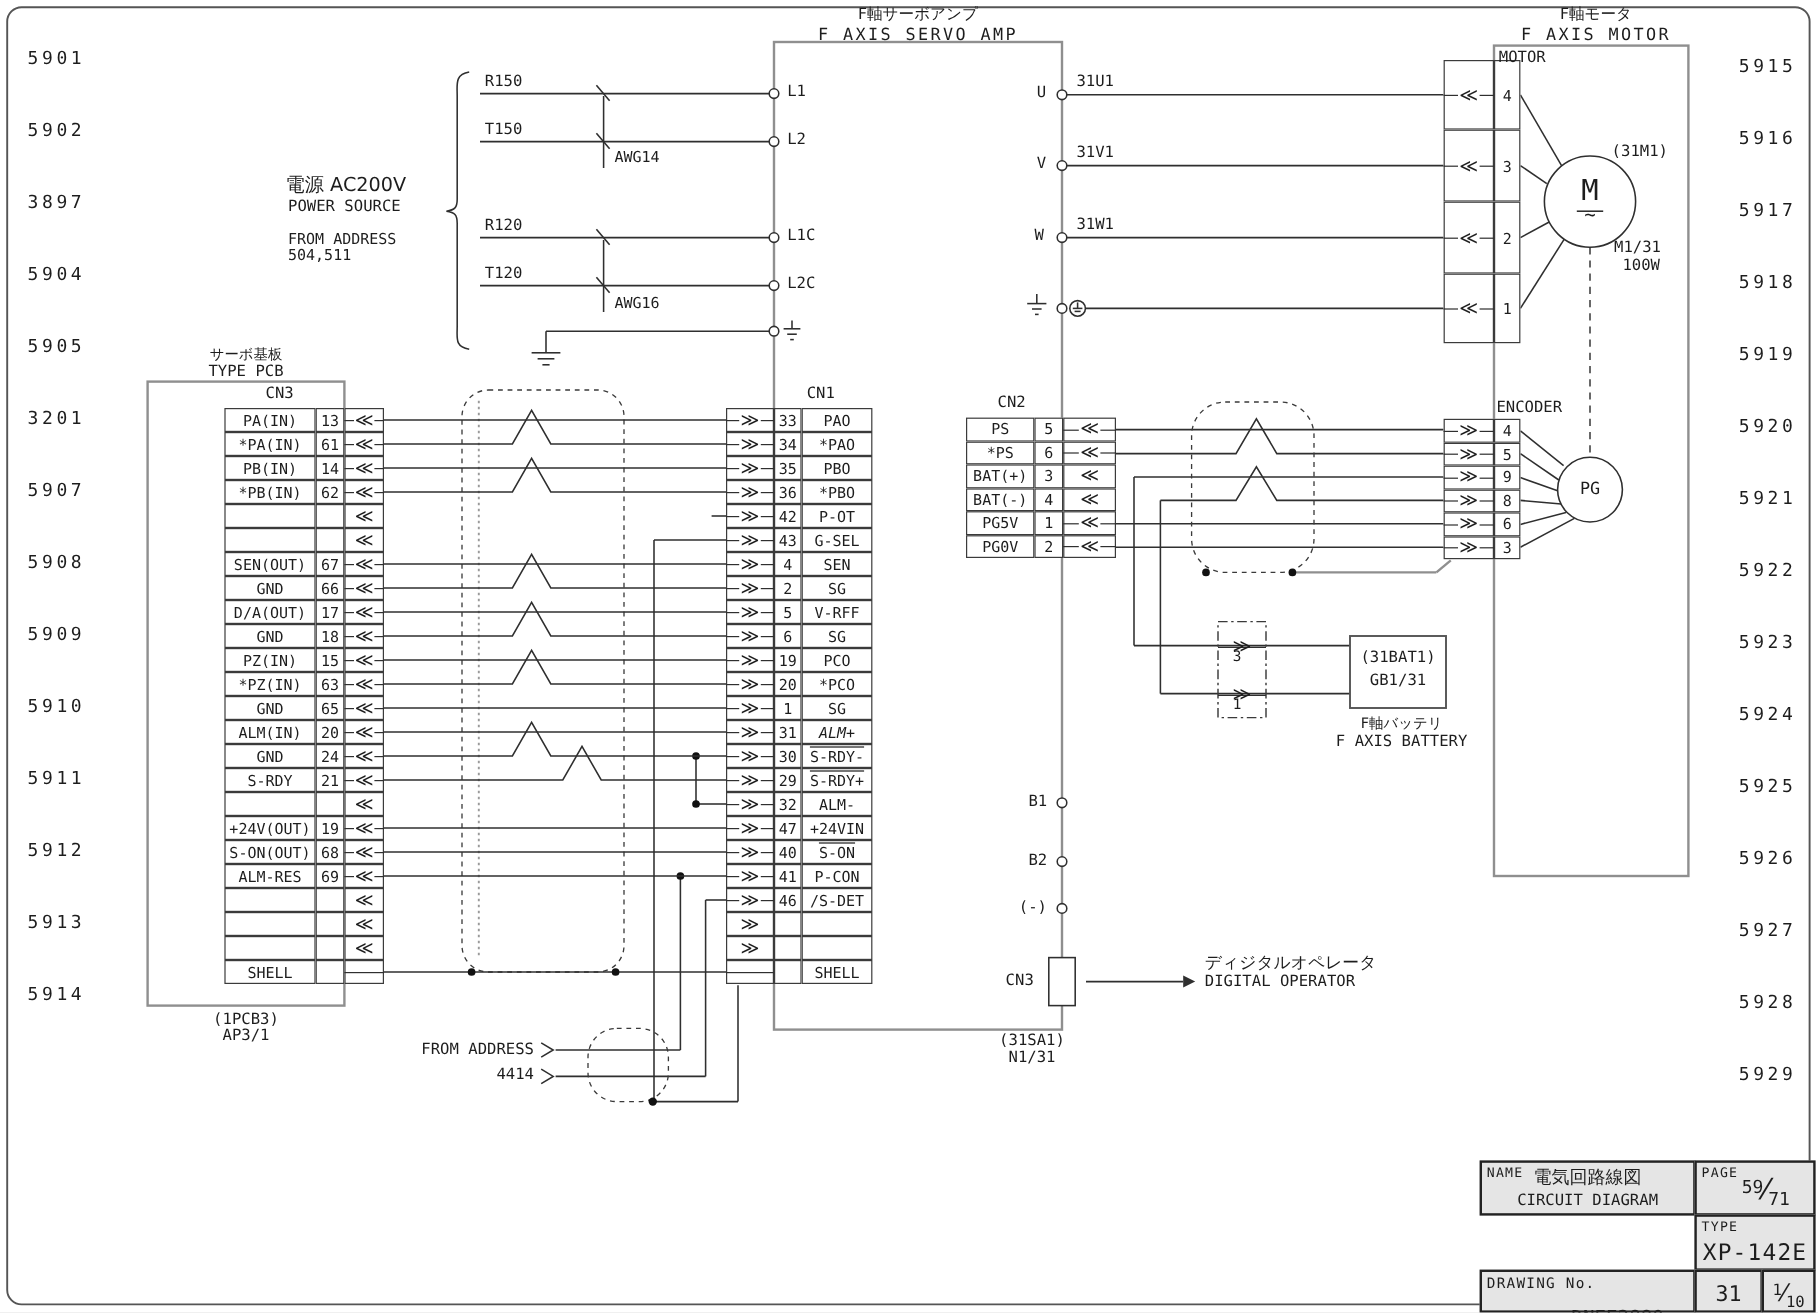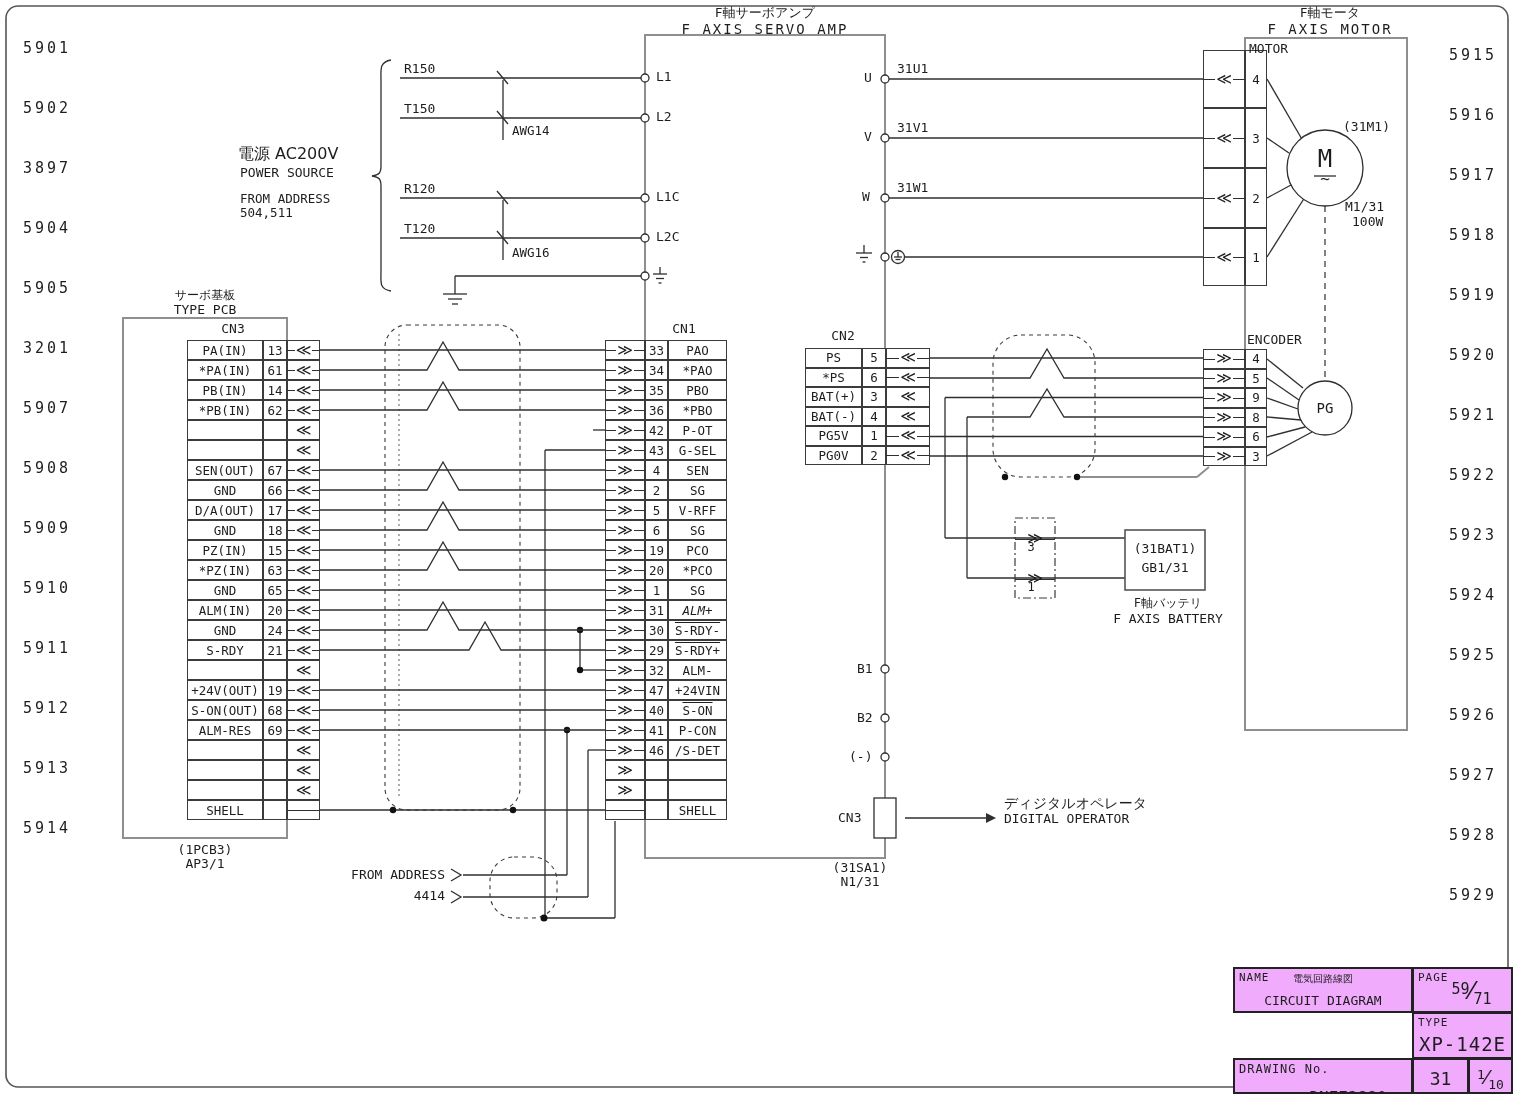--- a/index.html
+++ b/index.html
@@ -23,21 +23,21 @@
   .cell,.acell{position:absolute;z-index:2;box-sizing:border-box;border:1px solid #3b3b3b;
     background:#fff;display:flex;align-items:center;justify-content:center;font-size:12.5px;}
   .acell.nb{border:none;background:transparent;}
   .wline{position:absolute;left:-1px;right:-1px;top:50%;border-top:1.3px solid #2f2f2f;}
   .glyph{position:relative;background:#fff;font-family:"DejaVu Sans",sans-serif;
     font-size:15px;line-height:1;padding:0 1px;}
   .acell.nb .glyph{background:transparent;}
   .ov{text-decoration:overline;}
   .mnum{font-size:15px;letter-spacing:3px;}
   
-  .tbcell{position:absolute;z-index:3;box-sizing:border-box;border:1.6px solid #222;background:#f0abfc;}
+  .tbcell{position:absolute;z-index:3;box-sizing:border-box;border:1.6px solid #222;background:#e5e5e5;}
   .tblab{position:absolute;left:4px;top:2px;font-size:11px;letter-spacing:1px;}
   .tbmid{position:absolute;left:0;right:0;text-align:center;}
   .frac .fu{position:relative;top:-5px;font-size:15px;}
   .frac .fs{font-size:24px;font-family:"DejaVu Sans",sans-serif;}
   .frac .fd{position:relative;top:5px;font-size:15px;}
 </style>
 </head>
 <body>
 
 <div id="sheet">
@@ -242,21 +242,21 @@
 <div class="t jp" style="left:1004px;top:795px;font-size:14px">ディジタルオペレータ</div>
 <div class="t" style="left:1004px;top:812px">DIGITAL OPERATOR</div>
 <div class="t c" style="left:860px;top:861px">(31SA1)</div>
 <div class="t c" style="left:860px;top:875px">N1/31</div>
 
 <div class="t rt" style="left:330px;top:868px;width:115px">FROM ADDRESS</div>
 <div class="t rt" style="left:330px;top:889px;width:115px">4414</div>
 
 <div class="tbcell" style="left:1233px;top:967px;width:180px;height:46px;border-width:2.2px">
   <span class="tblab">NAME</span>
-  <div class="tbmid jp" style="top:3px;font-size:10px">電気回路線図</div>
+  <div class="tbmid jp" style="top:3px;font-size:15px">電気回路線図</div>
   <div class="tbmid" style="top:24px;font-size:13px">CIRCUIT DIAGRAM</div>
 </div>
 <div class="tbcell" style="left:1412px;top:967px;width:101px;height:46px;border-width:2.2px">
   <span class="tblab">PAGE</span>
   <div class="tbmid frac" style="top:8px;left:18px">
     <span class="fu">59</span><span class="fs">⁄</span><span class="fd">71</span>
   </div>
 </div>
 <div class="tbcell" style="left:1412px;top:1012px;width:101px;height:47px;border-width:2.2px">
   <span class="tblab">TYPE</span>

